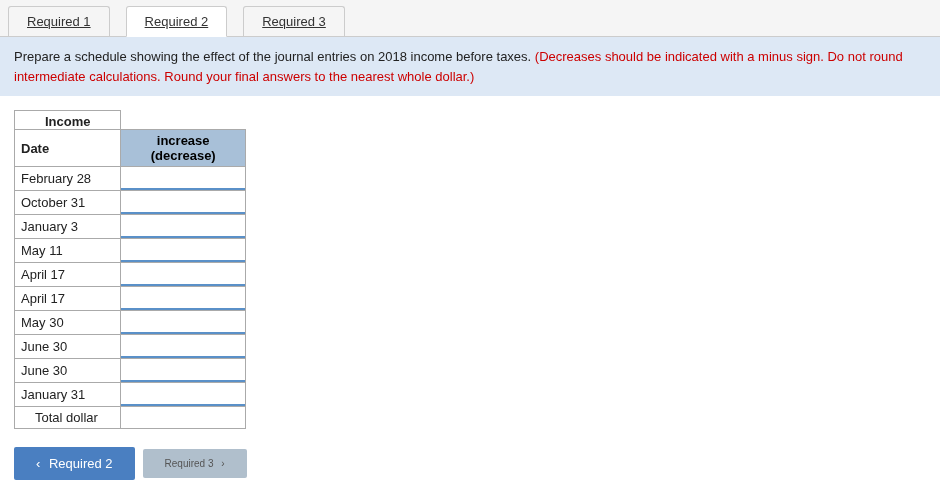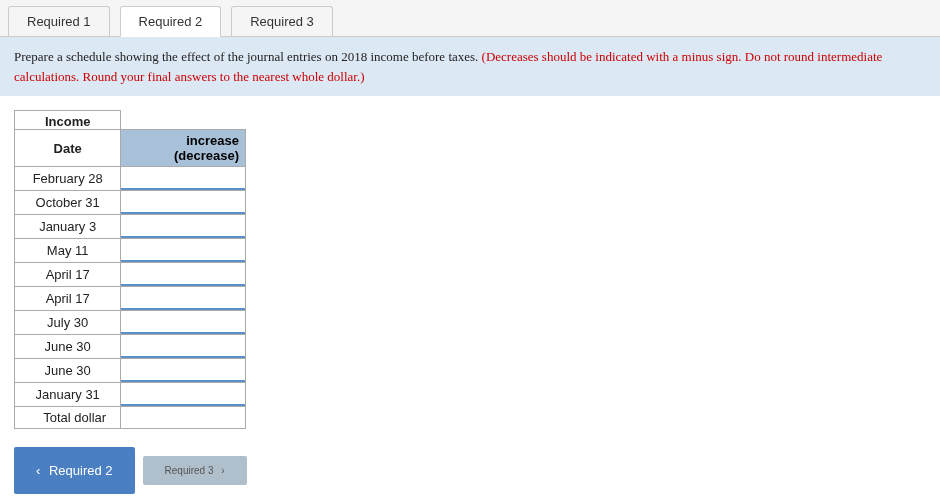--- a/index.html
+++ b/index.html
@@ -23,43 +23,43 @@
       background: #f5f5f5;
       padding-top: 6px;
       padding-left: 8px;
     }
     .tab {
       padding: 7px 18px;
       border: 1px solid #ccc;
       border-bottom: none;
       background: #f5f5f5;
       cursor: pointer;
-      margin-right: 10px;
+      margin-right: 16px;
       font-size: 13px;
       color: #333;
       border-radius: 3px 3px 0 0;
+      text-decoration: underline;
     }
     .tab.active {
       background: #fff;
       border-bottom: 1px solid #fff;
       margin-bottom: -1px;
       z-index: 1;
       position: relative;
       font-weight: normal;
     }
     
     .instruction-box {
       background: #dde8f5;
       border: none;
       padding: 10px 14px;
       margin: 0;
       font-size: 13px;
       line-height: 1.5;
       color: #222;
-      font-family: Liberation Serif, serif;
     }
     .instruction-box .red-text {
       color: #c00;
     }
     
     .table-area {
       padding: 14px 14px 0 14px;
     }
     .schedule-table {
       border-collapse: collapse;
@@ -71,31 +71,30 @@
       font-size: 13px;
     }
     .schedule-table .header-income {
       text-align: center;
       font-weight: bold;
       background: #fff;
       border-bottom: none;
       padding-bottom: 0;
     }
     .schedule-table .header-increase {
-      text-align: right;
+      text-align: center;
       font-weight: bold;
       background: #a8c0d8;
       color: #000;
     }
     .schedule-table .date-cell {
       background: #fff;
       font-weight: normal;
       width: 120px;
       border-right: 1px solid #aaa;
-      text-align: center;
     }
     .schedule-table .date-cell.total-row {
       padding-left: 20px;
     }
     .schedule-table .input-cell {
       width: 140px;
       padding: 0;
     }
     .schedule-table .input-cell input {
       width: 100%;
@@ -113,21 +112,21 @@
     .bottom-nav {
       display: flex;
       gap: 8px;
       padding: 18px 14px;
       align-items: center;
     }
     .btn-prev {
       background: #4a7fc1;
       color: #fff;
       border: none;
-      padding: 16px 22px;
+      padding: 9px 22px;
       font-size: 13px;
       cursor: pointer;
       border-radius: 2px;
     }
     .btn-next {
       background: #b0bfcc;
       color: #555;
       border: none;
       padding: 9px 22px;
       font-size: 10px;
@@ -193,21 +192,21 @@
           </tr>
           <tr>
             <td class="date-cell">April 17</td>
             <td class="input-cell"><input type="text" style=""></td>
           </tr>
           <tr>
             <td class="date-cell">April 17</td>
             <td class="input-cell"><input type="text" style=""></td>
           </tr>
           <tr>
-            <td class="date-cell">July 30</td>
+            <td class="date-cell">May 30</td>
             <td class="input-cell"><input type="text" style=""></td>
           </tr>
           <tr>
             <td class="date-cell">June 30</td>
             <td class="input-cell"><input type="text" style=""></td>
           </tr>
           <tr>
             <td class="date-cell">June 30</td>
             <td class="input-cell"><input type="text" style=""></td>
           </tr>

